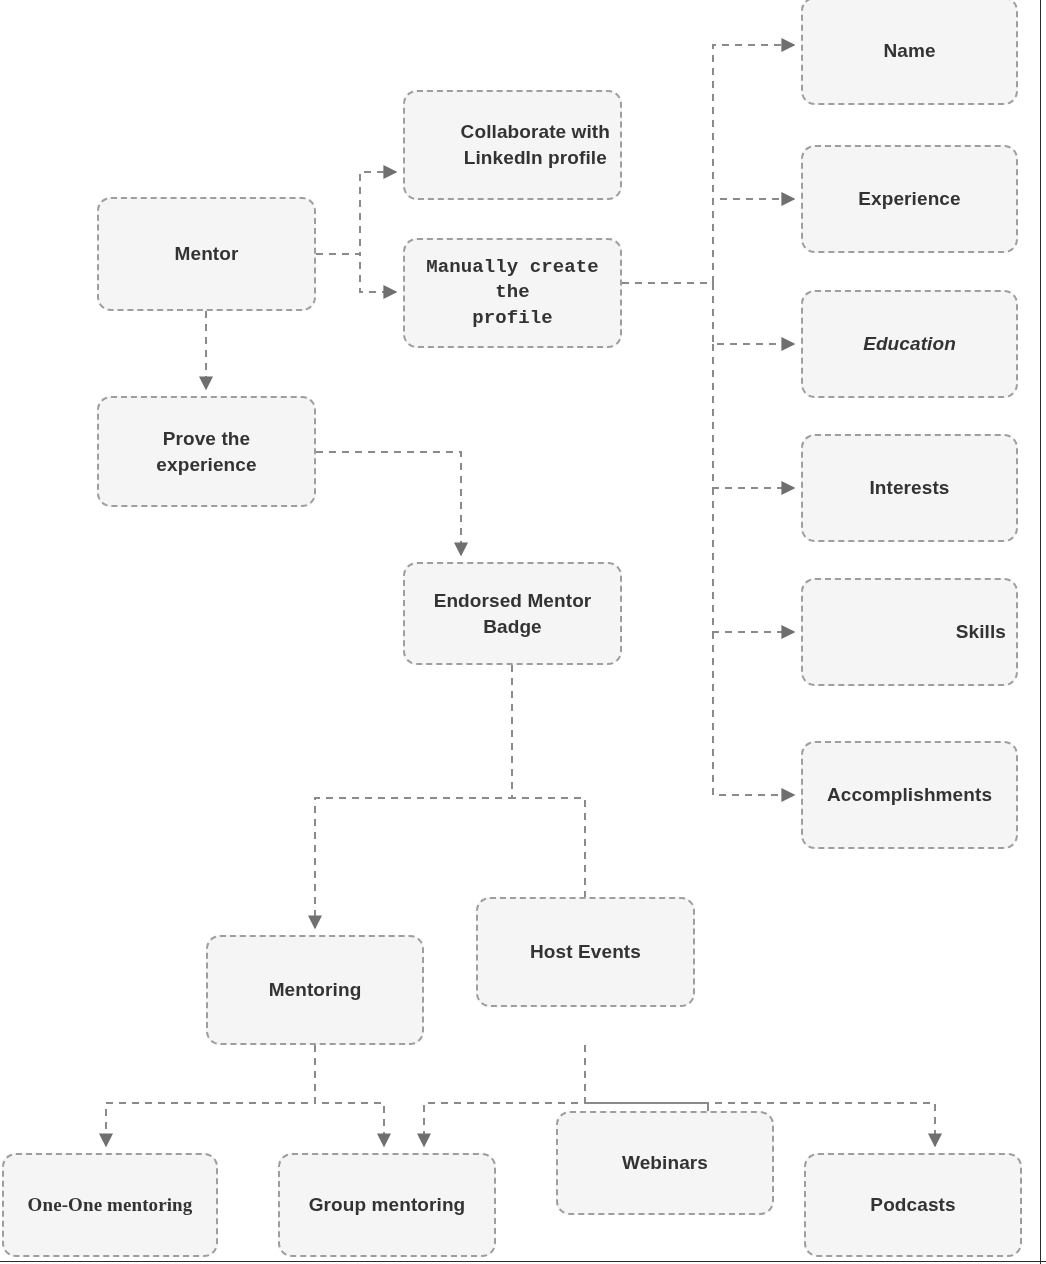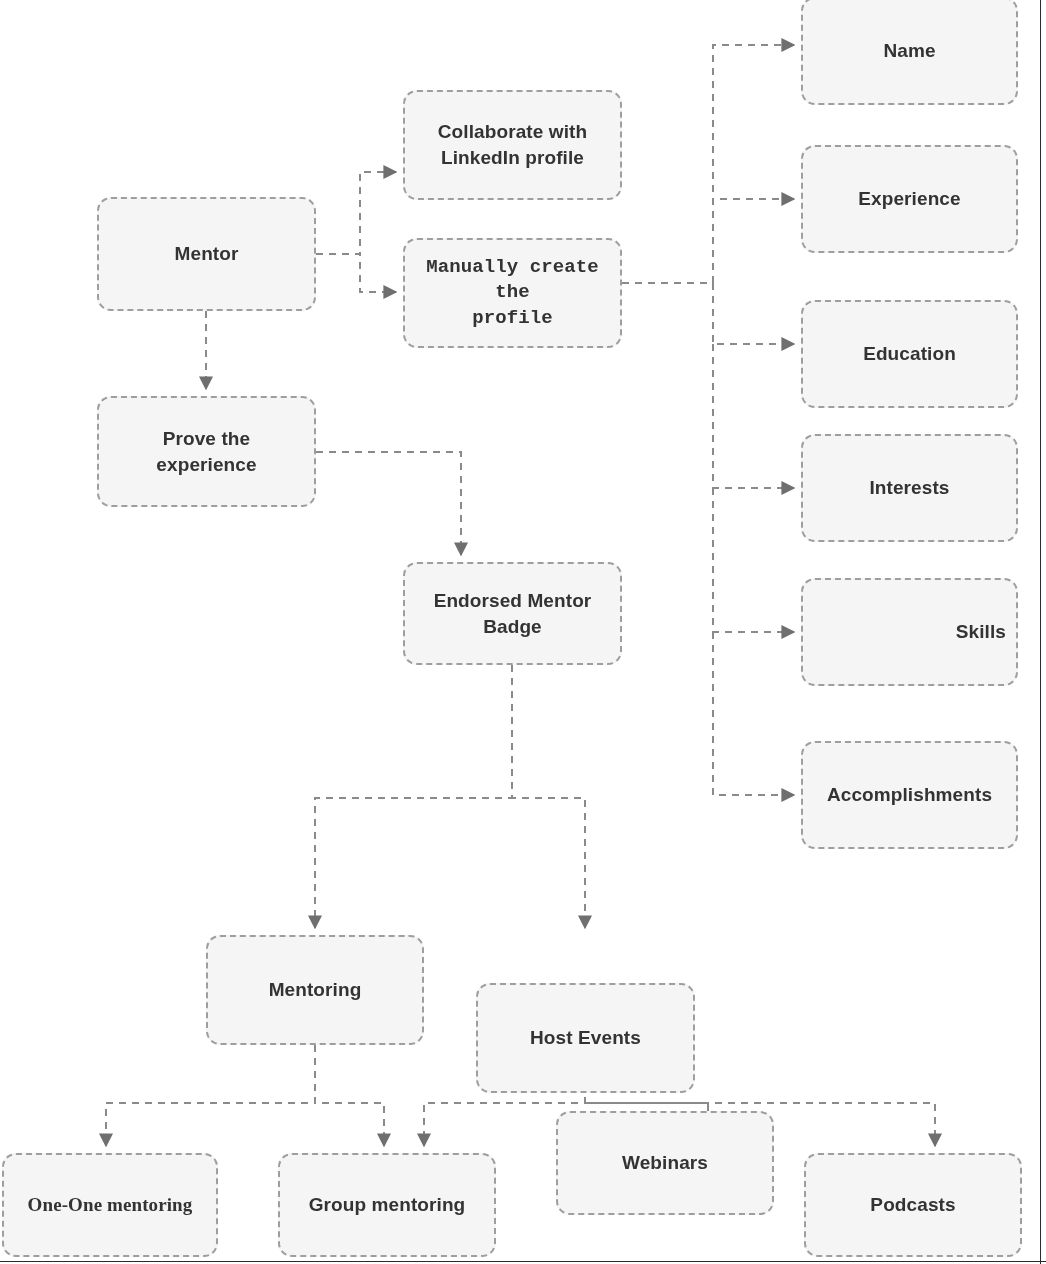--- a/index.html
+++ b/index.html
@@ -100,21 +100,21 @@
       <path d="M 585 1045 L 585 1103 L 424 1103 L 424 1146"></path>
       <path d="M 585 1045 L 585 1103 L 708 1103 L 708 1146"></path>
       <path d="M 585 1103 L 935 1103 L 935 1146"></path>
     </g>
   </svg>
 
   <div class="node" style="left:97px; top:197px; width:219px; height:114px;justify-content:center;">
     <span>Mentor</span>
   </div>
 
-  <div class="node" style="left:403px; top:90px; width:219px; height:110px;">
+  <div class="node" style="left:403px; top:90px; width:219px; height:110px;justify-content:flex-end;">
     <span>Collaborate with
 LinkedIn profile</span>
   </div>
 
   <div class="node" style="left:403px; top:238px; width:219px; height:110px;font-family:Liberation Mono, monospace;">
     <span>Manually create the
 profile</span>
   </div>
 
   <div class="node" style="left:97px; top:396px; width:219px; height:111px;">
@@ -128,41 +128,41 @@
   </div>
 
   <div class="node" style="left:801px; top:-3px; width:217px; height:108px;">
     <span>Name</span>
   </div>
 
   <div class="node" style="left:801px; top:145px; width:217px; height:108px;">
     <span>Experience</span>
   </div>
 
-  <div class="node" style="left:801px; top:300px; width:217px; height:108px;">
+  <div class="node" style="left:801px; top:290px; width:217px; height:108px;font-style:italic;">
     <span>Education</span>
   </div>
 
   <div class="node" style="left:801px; top:434px; width:217px; height:108px;">
     <span>Interests</span>
   </div>
 
   <div class="node" style="left:801px; top:578px; width:217px; height:108px;justify-content:flex-end;">
     <span>Skills</span>
   </div>
 
   <div class="node" style="left:801px; top:741px; width:217px; height:108px;">
     <span>Accomplishments</span>
   </div>
 
   <div class="node" style="left:206px; top:935px; width:218px; height:110px;">
     <span>Mentoring</span>
   </div>
 
-  <div class="node" style="left:476px; top:983px; width:219px; height:110px;">
+  <div class="node" style="left:476px; top:897px; width:219px; height:110px;">
     <span>Host Events</span>
   </div>
 
   <div class="node" style="left:2px; top:1153px; width:216px; height:104px;font-family:Liberation Serif, serif;">
     <span>One-One mentoring</span>
   </div>
 
   <div class="node" style="left:278px; top:1153px; width:218px; height:104px;">
     <span>Group mentoring</span>
   </div>

